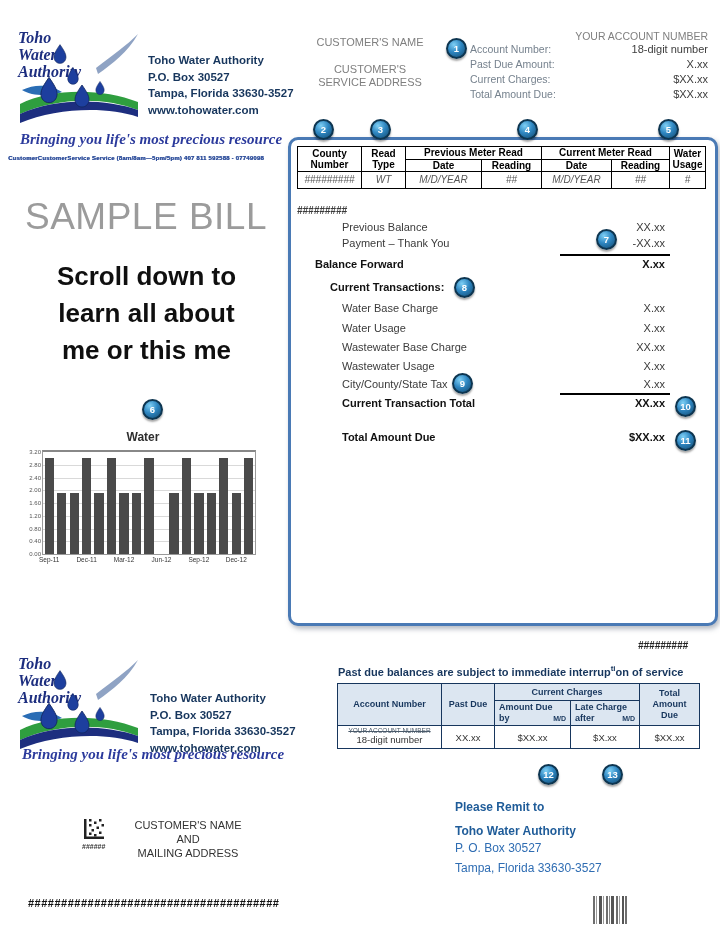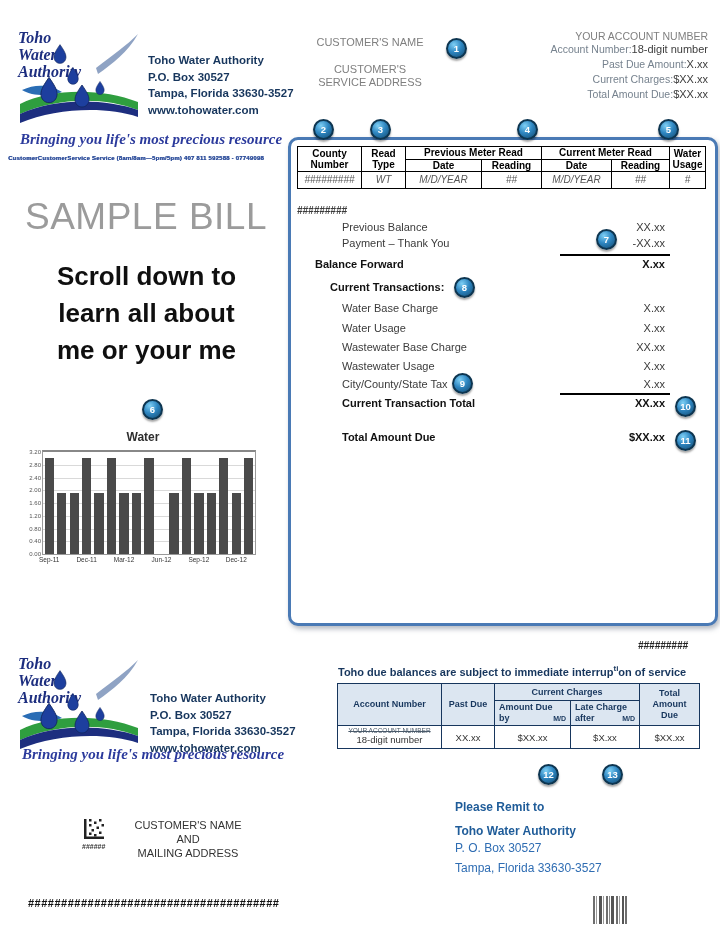--- a/index.html
+++ b/index.html
@@ -15,21 +15,21 @@
   .fineprint{position:absolute;color:#30509c;font-size:6px;letter-spacing:.2px;font-weight:700;
              text-shadow:.4px 0 0 #30509c;}
 
   
   .cust-block{position:absolute;left:300px;top:36px;width:140px;text-align:center;
               color:#7f7f7f;font-size:11px;line-height:13px;}
   .cust-name{margin-bottom:14px;}
   .acct-header{position:absolute;left:560px;top:30px;width:148px;text-align:right;
                color:#7f7f7f;font-size:10.5px;}
   .acct-rows{position:absolute;left:470px;top:43px;width:238px;font-size:10.5px;}
-  .acct-row{display:flex;justify-content:flex-end;height:15px;}
+  .acct-row{display:flex;justify-content:space-between;height:15px;}
   .acct-row .lbl{color:#76828e;}
   .acct-row .val{color:#3d3d3d;font-size:11px;}
 
   
   .callout{position:absolute;width:17px;height:17px;border-radius:50%;
            background:radial-gradient(circle at 35% 28%, #7fd0f5 0%, #2e86c1 45%, #12486e 100%);
            border:2px solid #0d3550;color:#fff;font-size:9.5px;font-weight:700;
            display:flex;align-items:center;justify-content:center;
            box-shadow:0 2px 2px rgba(0,0,0,.35);z-index:30;}
 
@@ -249,21 +249,21 @@
     </div>
   <div class="trow bold" style="top:431px">
     <span class="lbl i3">Total Amount Due</span>
       <span class="val">$XX.xx</span>
     </div>
 
   <div class="sample-bill">SAMPLE BILL</div>
   <div class="scroll-note">
     <div>Scroll down to</div>
     <div>learn all about</div>
-    <div>me or your me</div>
+    <div>me or this me</div>
   </div>
 
   <div class="chart">
     <div class="chart-title">Water</div>
     <div class="plot">
         <div class="ylab" style="top: -3px;">3.20</div>
         <div class="grid" style="top: 12.75px;"></div>
         <div class="ylab" style="top: 9.75px;">2.80</div>
         <div class="grid" style="top: 25.5px;"></div>
         <div class="ylab" style="top: 22.5px;">2.40</div>
@@ -323,21 +323,21 @@
   </svg>
   <div class="addr" style="left:150px;top:690px">
     <div>Toho Water Authority</div>
     <div>P.O. Box 30527</div>
     <div>Tampa, Florida 33630-3527</div>
     <div>www.tohowater.com</div>
   </div>
   <div class="tagline" style="left:22px;top:746px">Bringing you life's most precious resource</div>
 
   <div class="pastdue-title">
-    <span>Toho due balances are subject to immediate interrup</span><sup>ti</sup><span>on of service</span>
+    <span>Past due balances are subject to immediate interrup</span><sup>ti</sup><span>on of service</span>
   </div>
 
   <table class="stub-table">
     <colgroup>
         <col style="width:104px">
         <col style="width:53px">
         <col style="width:76px">
         <col style="width:69px">
         <col style="width:60px">
       </colgroup>

